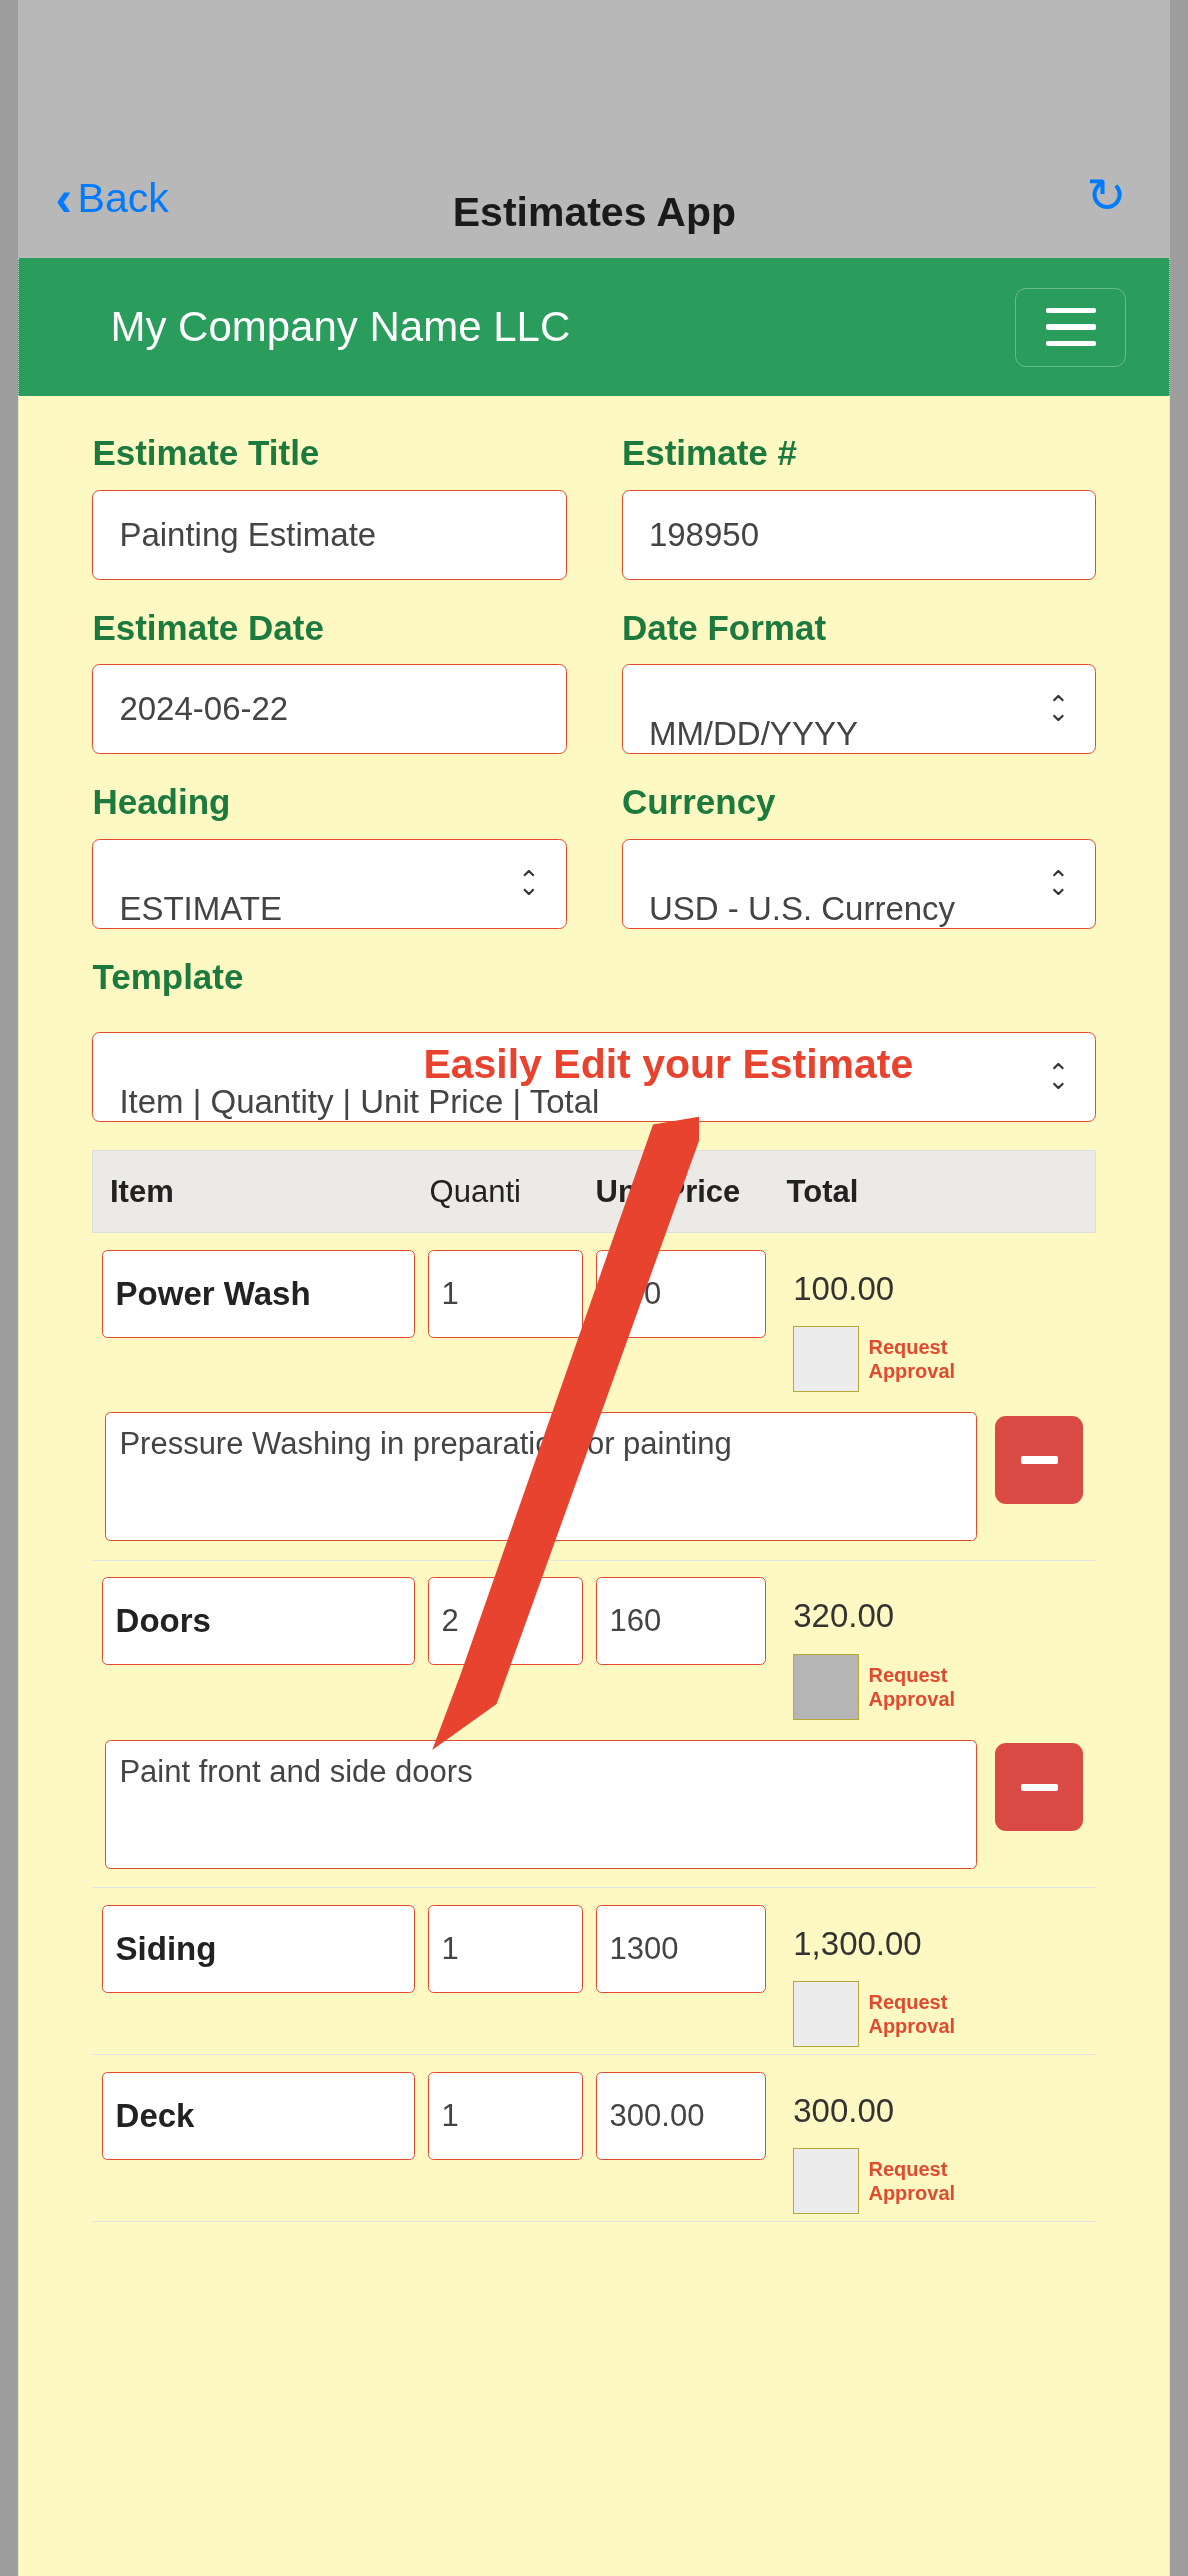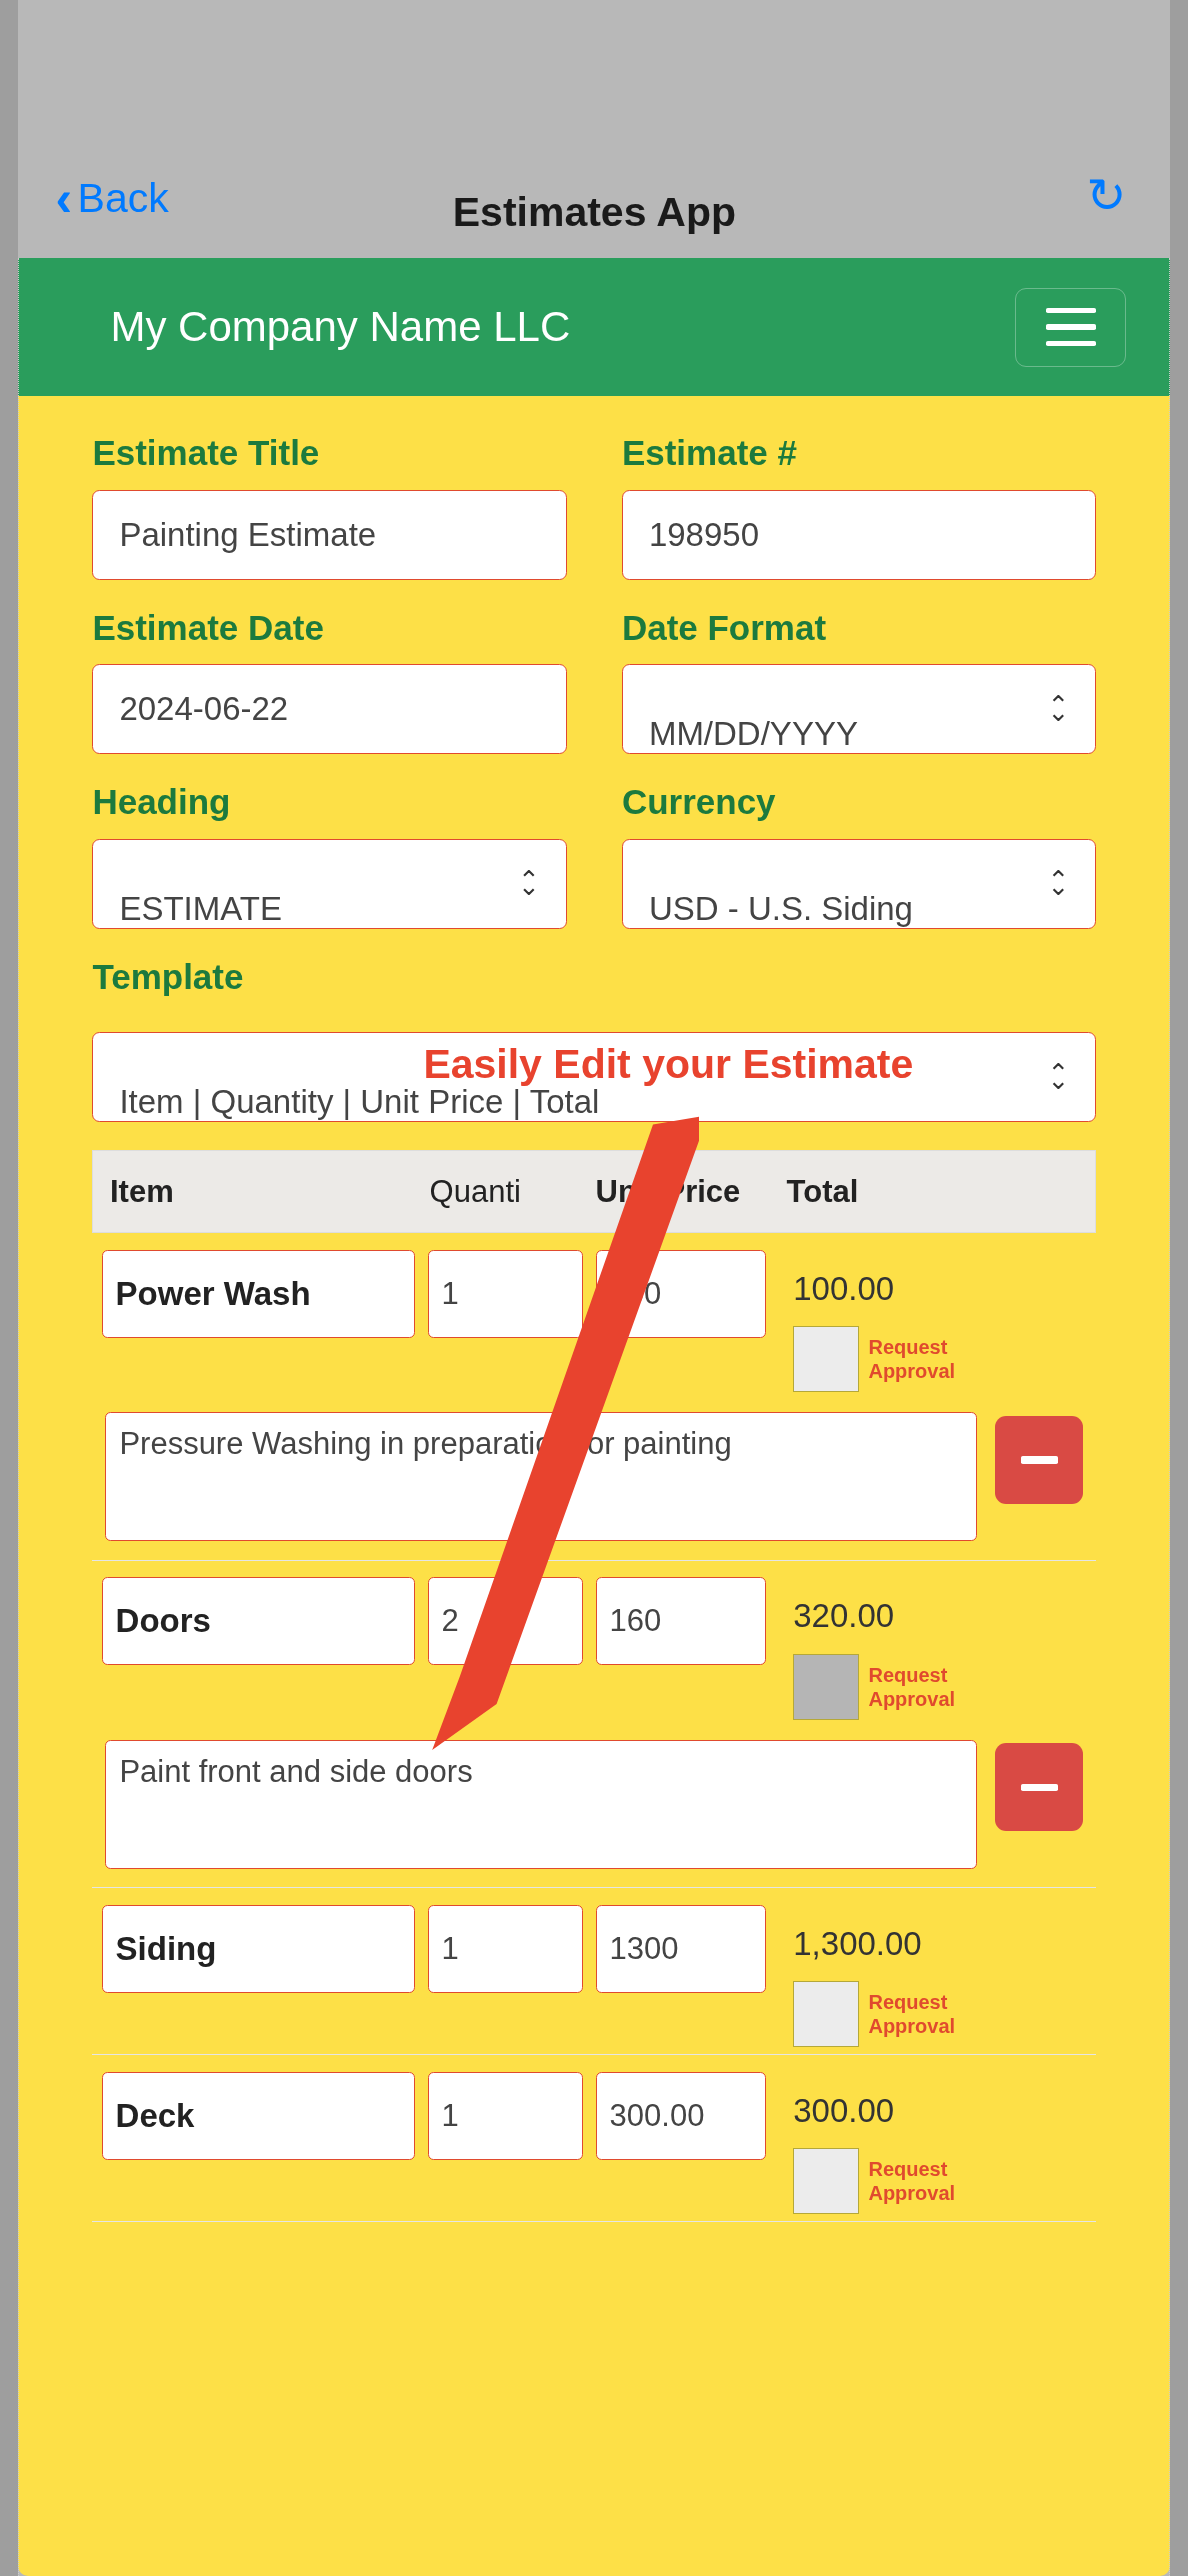--- a/index.html
+++ b/index.html
@@ -21,22 +21,21 @@
   .nav-title {
     position: absolute; left: 50%; transform: translateX(-50%); bottom: 22px;
     font-size: 41px; font-weight: 700; color: #1a1a1a;
   }
   .reload-btn {
     position: absolute; right: 44px; bottom: 35px;
     color: #007aff; font-size: 48px; font-weight: 300;
   }
   .content-area {
     position: absolute; top: 258px; left: 0; right: 0; bottom: 0;
-    background: #fde047;
-    border-radius: 10px;
+    background: #fef9c3;
   }
   .dotted-border { border-left: 1.8px dotted #ccc; border-right: 1.8px dotted #ccc; position: absolute; top: 0; bottom: 0; left: 0; right: 0; }
   .green-header {
     height: 138px; background: #2a9d5c; display: flex; align-items: center;
     justify-content: space-between; padding: 0 44px 0 92px;
   }
   .company-name { color: #fff; font-size: 42px; font-weight: 400; }
   .hamburger {
     width: 111px; height: 79px; border: 1.8px solid rgba(255,255,255,0.3); border-radius: 11px;
     display: flex; flex-direction: column; justify-content: center; align-items: center; gap: 11px;
@@ -187,21 +186,21 @@
           <div class="form-col">
             <span class="form-label">Heading</span>
             <div class="form-select">
               <span>ESTIMATE</span>
               <span class="select-chev"></span>
             </div>
           </div>
           <div class="form-col">
             <span class="form-label">Currency</span>
             <div class="form-select">
-              <span>USD - U.S. Siding</span>
+              <span>USD - U.S. Currency</span>
               <span class="select-chev"></span>
             </div>
           </div>
         </div>
 
         <div class="form-row template-row">
           <div class="form-col" style="flex:1;">
             <span class="form-label">Template</span>
           </div>
           <div class="form-col" style="flex:1;"></div>

